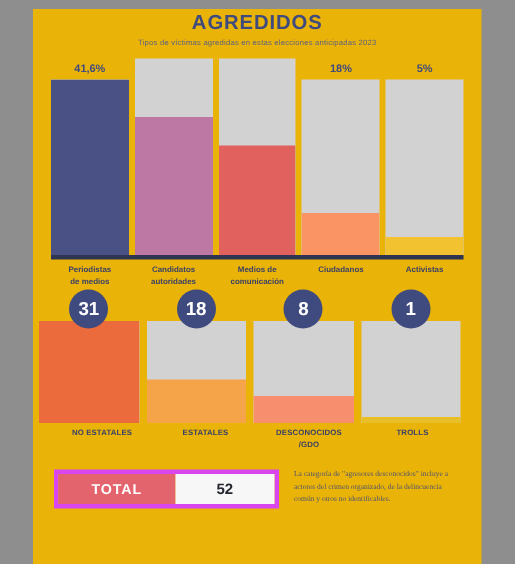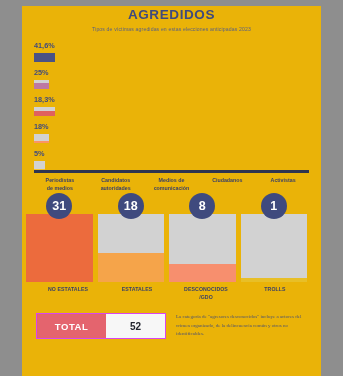--- a/index.html
+++ b/index.html
@@ -51,22 +51,21 @@
 
   .chart1 {
     position: relative;
     margin: 7px 12px 0 12px;
     height: 131px;
   }
   .cols {
     display: flex;
     height: 100%;
     gap: 4px;
-    align-items: flex-start;
-    flex-direction: column;
+    align-items: center;
   }
   .col {
     flex: 1;
     height: 100%;
     position: relative;
     display: flex;
     flex-direction: column;
   }
   .pctlabel {
     font-size: 7.3px;
@@ -166,23 +165,23 @@
   }
 
   
   .footer {
     display: flex;
     margin: 12px 14px 0 14px;
     align-items: flex-start;
   }
   .totalbox {
     display: flex;
-    width: 130px;
+    width: 150px;
     height: 26px;
-    border: 1px solid #d946ef;
+    border: 3px solid #d946ef;
     box-sizing: border-box;
   }
   .total-label {
     width: 54%;
     background: #e4646e;
     color: #ffffff;
     font-size: 9.5px;
     font-weight: bold;
     letter-spacing: 0.6px;
     display: flex;
@@ -219,27 +218,25 @@
 
     <div class="chart1">
       <div class="cols" id="chart1-cols">
           <div class="col">
             <div class="pctlabel">41,6%</div>
             <div class="track">
               <div class="fill" style="height: 100%; background: rgb(74, 82, 133);"></div>
             </div>
           </div>
           <div class="col">
-            <div class="pctlabel">25%</div>
             <div class="track">
               <div class="fill" style="height: 70%; background: rgb(189, 121, 164);"></div>
             </div>
           </div>
           <div class="col">
-            <div class="pctlabel">18,3%</div>
             <div class="track">
               <div class="fill" style="height: 56%; background: rgb(224, 97, 94);"></div>
             </div>
           </div>
           <div class="col">
             <div class="pctlabel">18%</div>
             <div class="track">
               <div class="fill" style="height: 24%; background: rgb(251, 148, 100);"></div>
             </div>
           </div>

